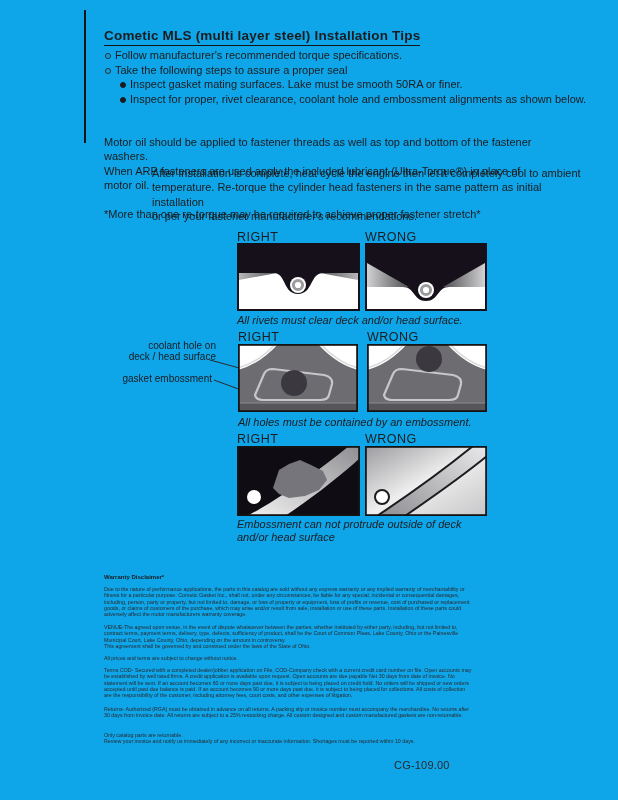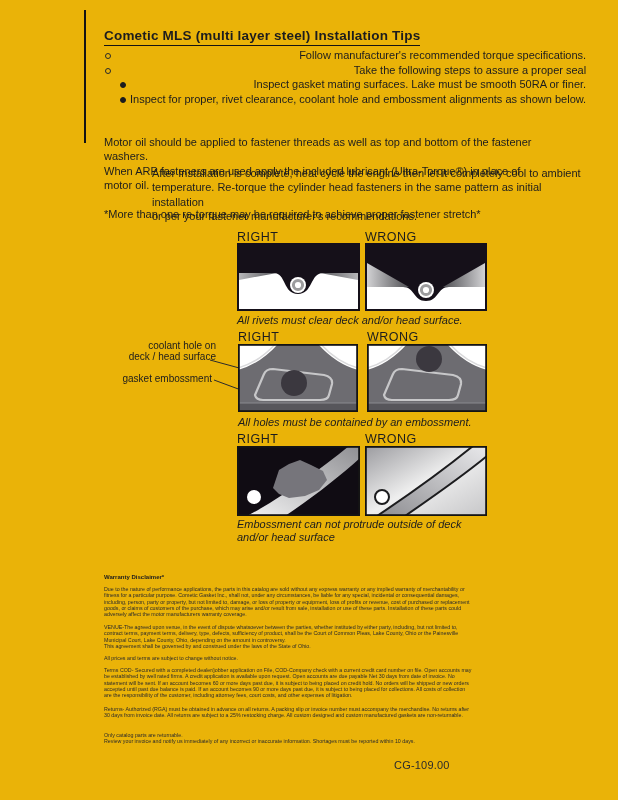--- a/index.html
+++ b/index.html
@@ -1,22 +1,22 @@
 <!DOCTYPE html>
 <html><head>
 <meta charset="utf-8">
 <style>
   html,body{margin:0;padding:0;background:#e8e8e8;}
-  .page{position:relative;width:618px;height:800px;background:#eab308;
+  .page{position:relative;width:618px;height:800px;background:#0ea5e9;
         font-family:"Liberation Sans",sans-serif;color:#1c1c1e;overflow:hidden;margin:0 auto;}
   .abs{position:absolute;}
   .vrule{position:absolute;left:84px;top:10px;width:2px;height:133px;background:#141414;}
   .title{font-size:13.5px;font-weight:bold;letter-spacing:.2px;display:inline-block;
          border-bottom:1.6px solid #141414;padding-bottom:2px;white-space:nowrap;}
-  .tipline{font-size:11px;line-height:14.6px;position:relative;padding-left:11px;white-space:nowrap;text-align:right;}
+  .tipline{font-size:11px;line-height:14.6px;position:relative;padding-left:11px;white-space:nowrap;}
   .tipline::before{content:"";position:absolute;left:1px;top:5px;width:4px;height:4px;
          border-radius:50%;border:1px solid #2a2a2a;background:transparent;}
   .tipline.sub{margin-left:15px;}
   .tipline.sub::before{background:#1c1c1e;border-color:#1c1c1e;}
   .h2{font-size:12.5px;font-weight:bold;white-space:nowrap;}
   .para{font-size:11px;line-height:14.4px;white-space:pre-line;width:440px;}
   .dlabel{font-size:12.5px;letter-spacing:.5px;text-align:left;}
   .caption{font-size:11px;line-height:13px;white-space:pre-line;font-style:italic;}
   .ann{font-size:10px;line-height:10.8px;text-align:right;white-space:pre-line;}
   .panel{position:absolute;}

